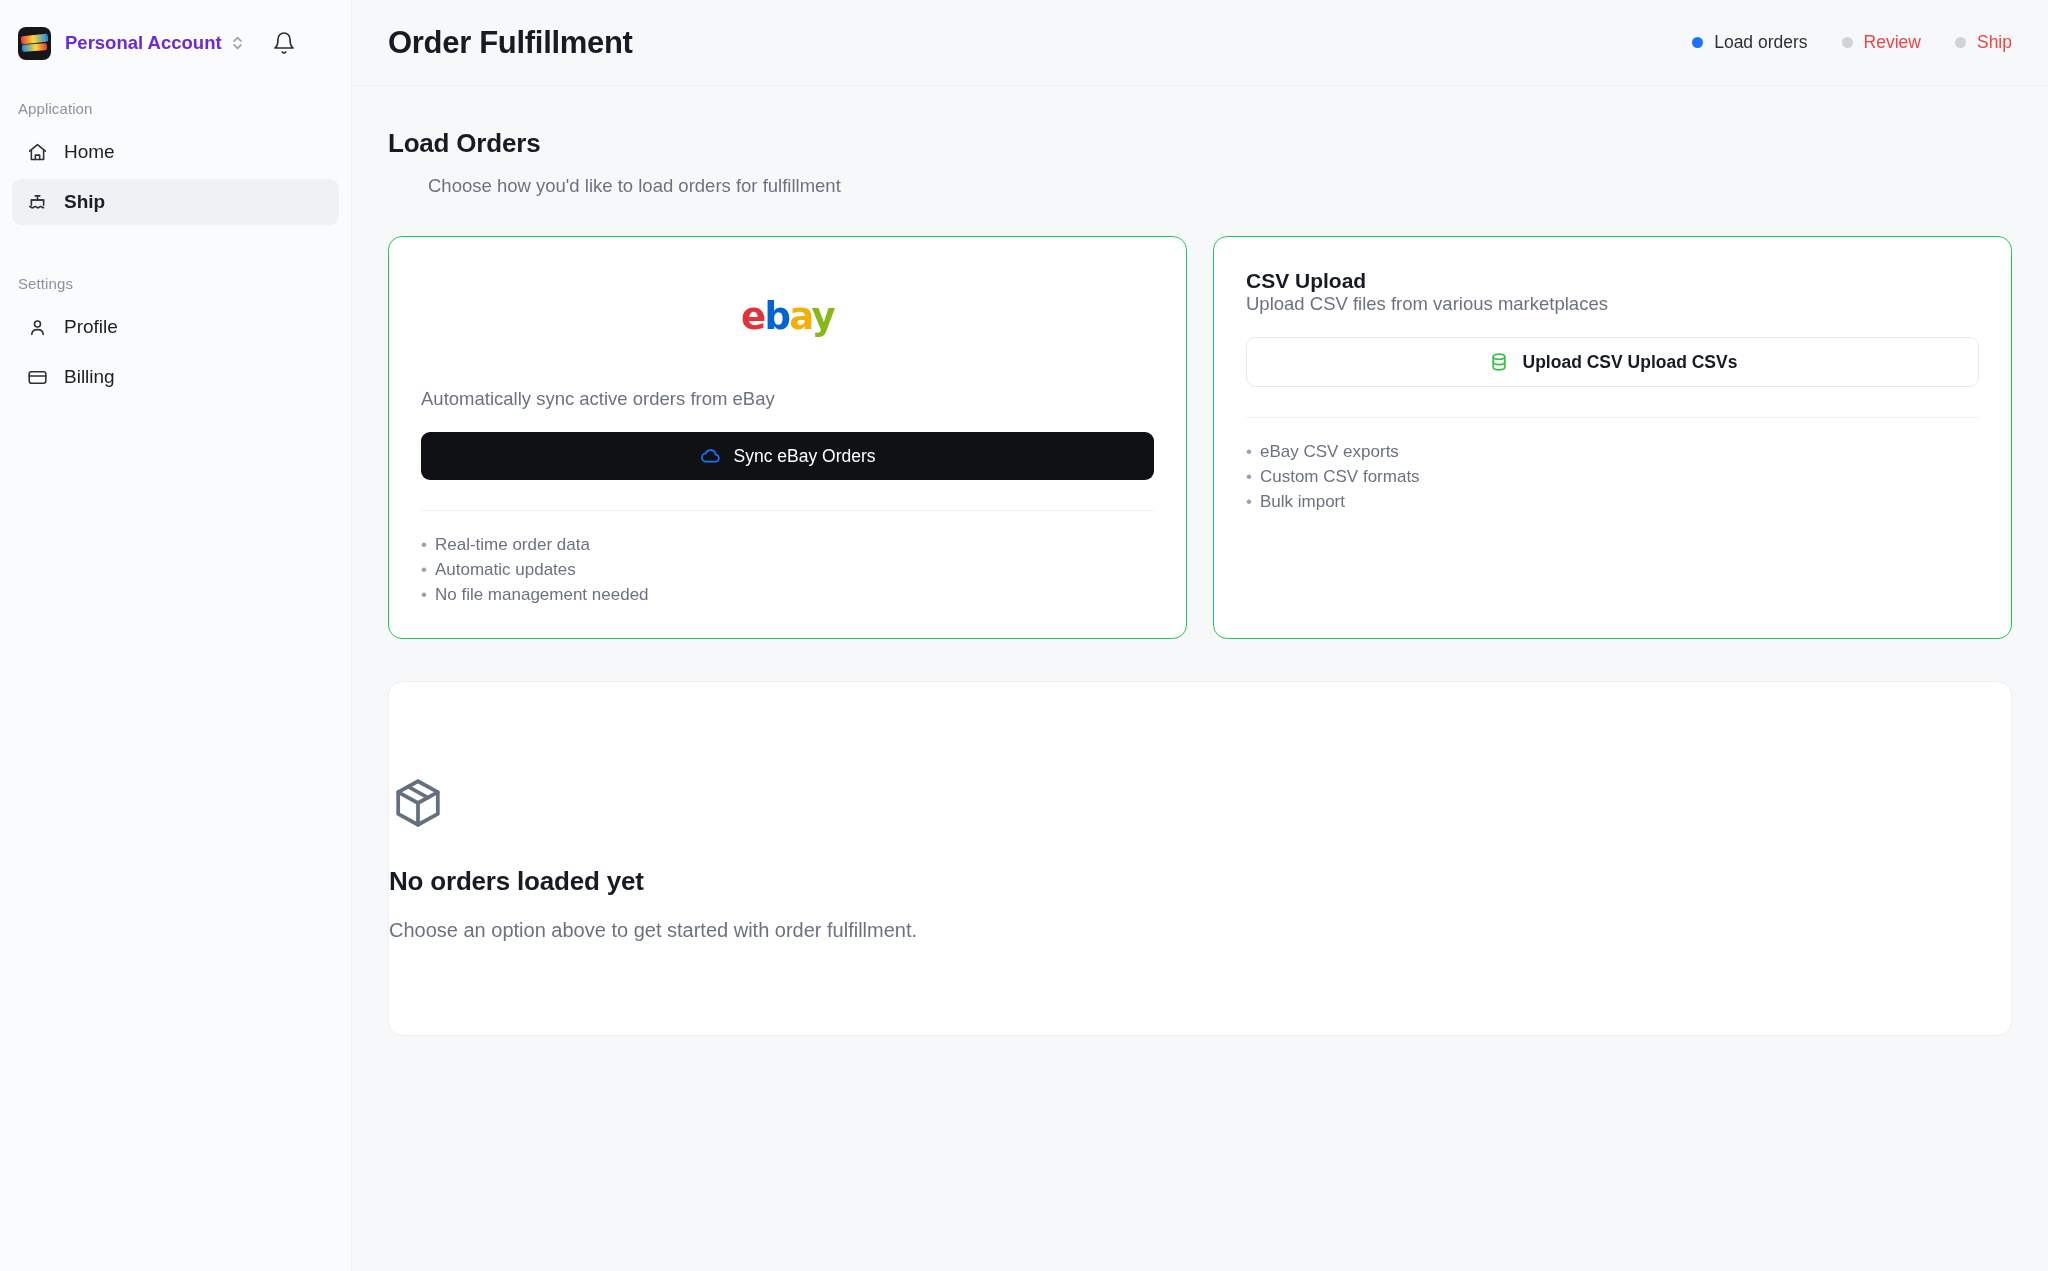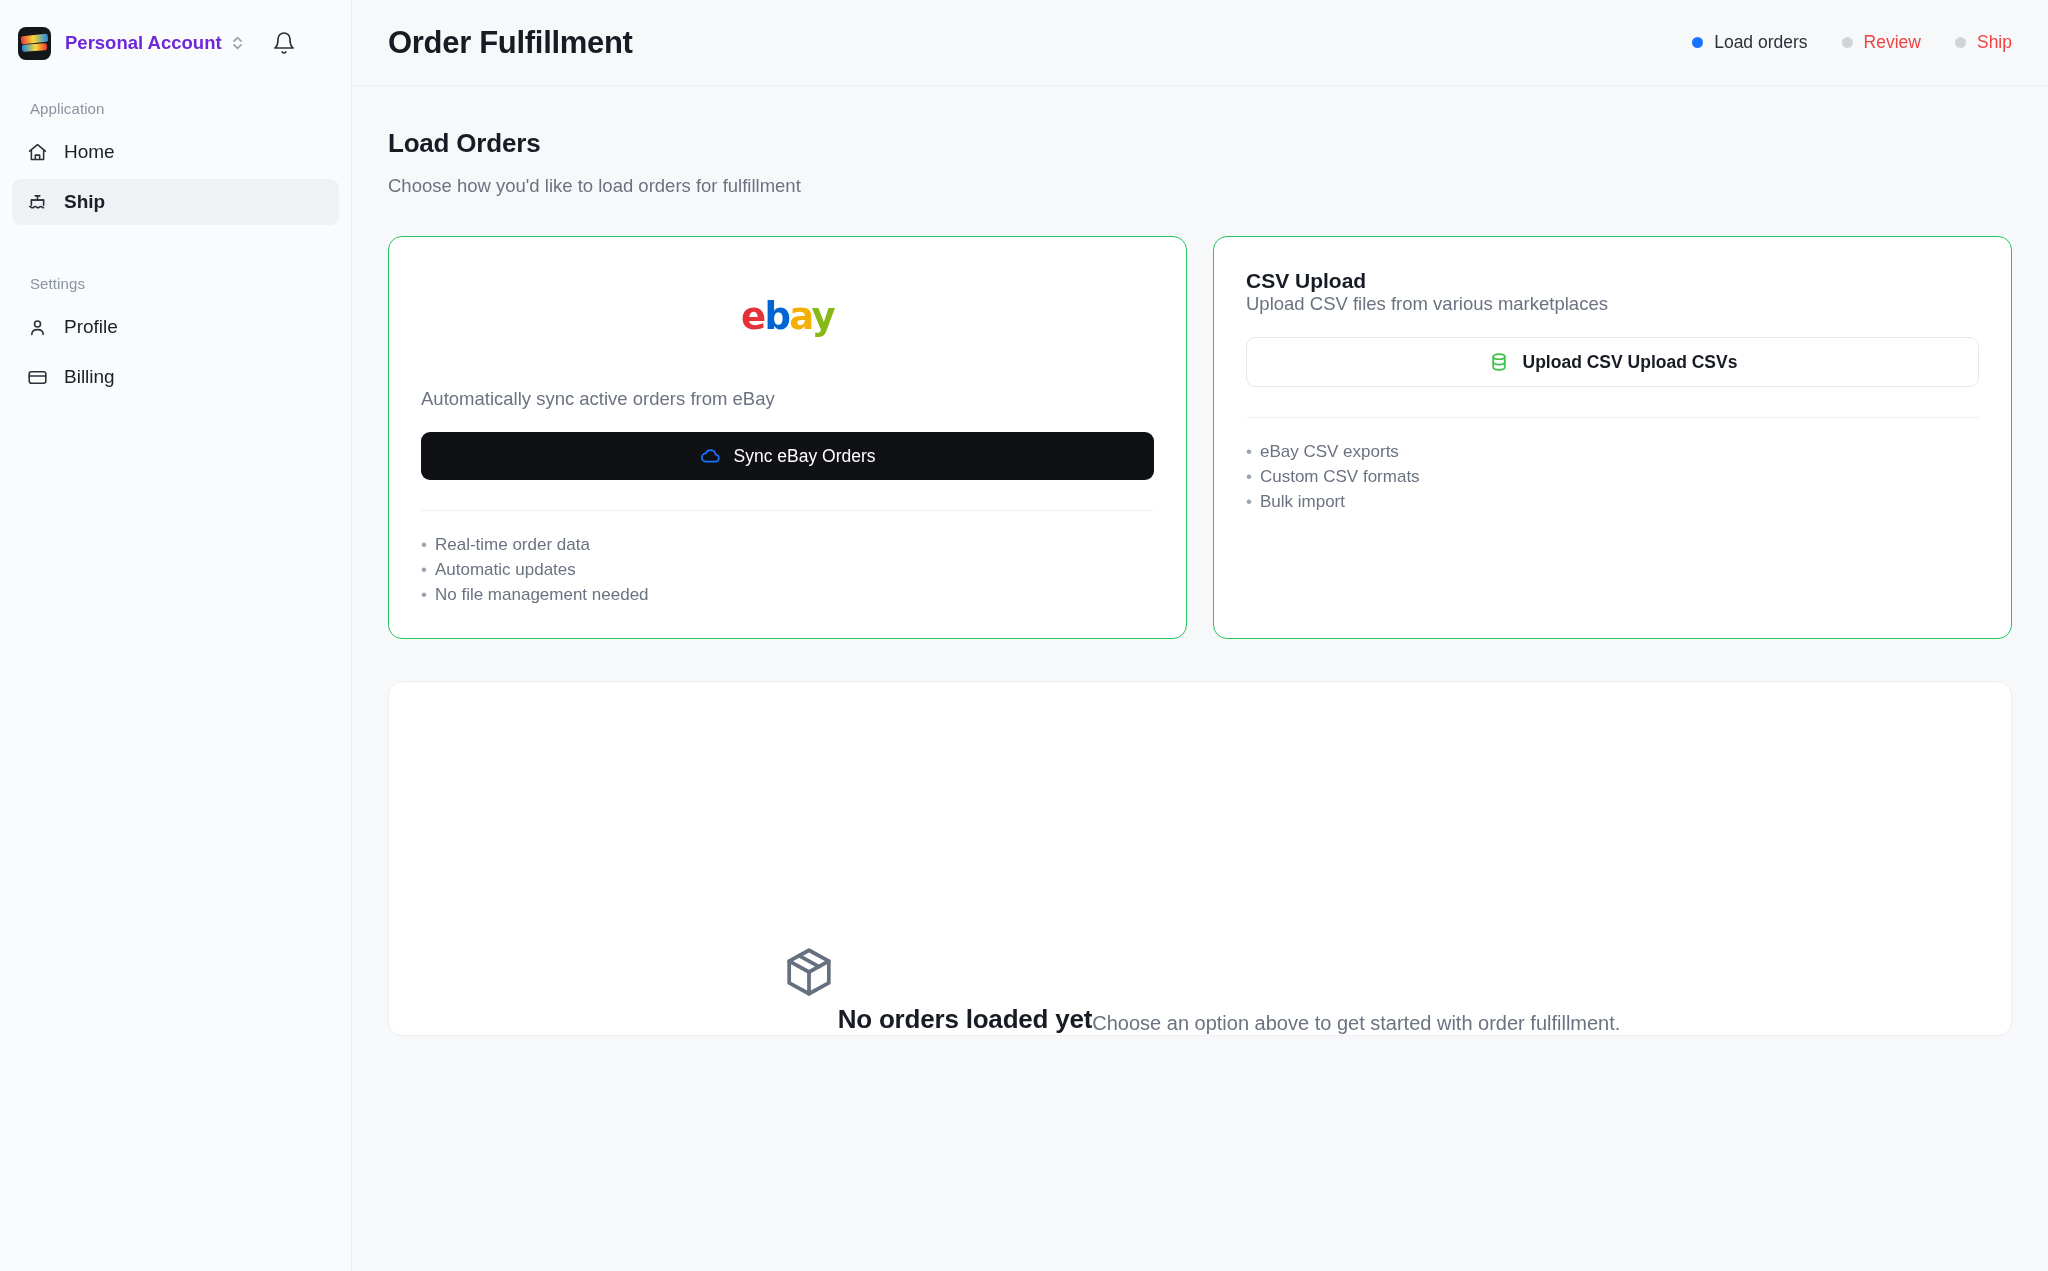--- a/index.html
+++ b/index.html
@@ -48,21 +48,21 @@
     color: #9aa3af;
   }
   .bell {
     margin-left: auto; margin-right: 36px;
     width: 26px; height: 26px; color: #2b303a;
     display: flex; align-items: center; justify-content: center;
   }
 
   .nav-group-label {
     font-size: 15px; color: #8b93a1;
-    padding: 0 0 0 30px; margin-top: 14px; margin-bottom: 12px;
+    padding: 0 0 0 18px; margin-top: 14px; margin-bottom: 12px;
     letter-spacing: .1px;
   }
   .nav-list { padding: 0 12px; }
   .nav-item {
     display: flex; align-items: center; gap: 16px;
     height: 46px; padding: 0 14px;
     border-radius: 9px;
     color: #1b1f27; font-size: 19px; font-weight: 400;
     margin-bottom: 4px;
     cursor: pointer;
@@ -85,21 +85,21 @@
   .page-title { font-size: 31px; font-weight: 700; color: #171b23; letter-spacing: -.3px; }
   .steps { margin-left: auto; display: flex; align-items: center; gap: 34px; }
   .step { display: flex; align-items: center; gap: 11px; font-size: 17.5px; }
   .step .dot { width: 11px; height: 11px; border-radius: 50%; background: #cfd4db; flex:0 0 11px; }
   .step.active .dot { background: #1a73ff; }
   .step .slabel { color: #ef4444; }
   .step.active .slabel { color: #2b303a; }
 
   .content { flex: 1; padding: 42px 36px 0 36px; overflow: hidden; }
   .sec-title { font-size: 26px; font-weight: 700; color: #171b23; letter-spacing: -.2px; }
-  .sec-sub { font-size: 18.5px; color: #6b7280; margin-top: 16px; }
+  .sec-sub { font-size: 18.5px; color: #6b7280; margin-top: 16px; margin-left: 40px; }
 
   .cards { display: flex; gap: 26px; margin-top: 39px; }
   .card {
     background: #fff; border: 1px solid #22c55e; border-radius: 14px;
     flex: 1 1 0; min-width: 0;
   }
   .card.ebay { padding: 36px 32px 30px 32px; }
   .card.csv  { padding: 32px 32px 30px 32px; }
 
   .ebay-logo {
@@ -135,21 +135,21 @@
   .feat { list-style: none; }
   .feat li { font-size: 17px; color: #6b7280; line-height: 1.47; }
   .feat li::before { content: "\2022"; color: #9aa2af; margin-right: 8px; }
 
   .csv-title { font-size: 21px; font-weight: 700; color: #171b23; }
   .csv-sub { font-size: 18.5px; color: #6b7280; }
 
   .empty {
     background: #fff; border: 1px solid #edeef1; border-radius: 14px;
     margin-top: 42px; height: 355px;
-    display: flex; flex-direction: row; align-items: flex-end; justify-content: center;
+    display: flex; flex-direction: column; align-items: flex-start; justify-content: center;
   }
   .empty .box-ico { color: #64707e; margin-bottom: 30px; }
   .empty h3 { font-size: 26px; font-weight: 700; color: #171b23; letter-spacing: -.2px; }
   .empty p { font-size: 20px; color: #6b7280; margin-top: 22px; }
 </style>
 </head>
 <body>
 
 <div class="app">
 

